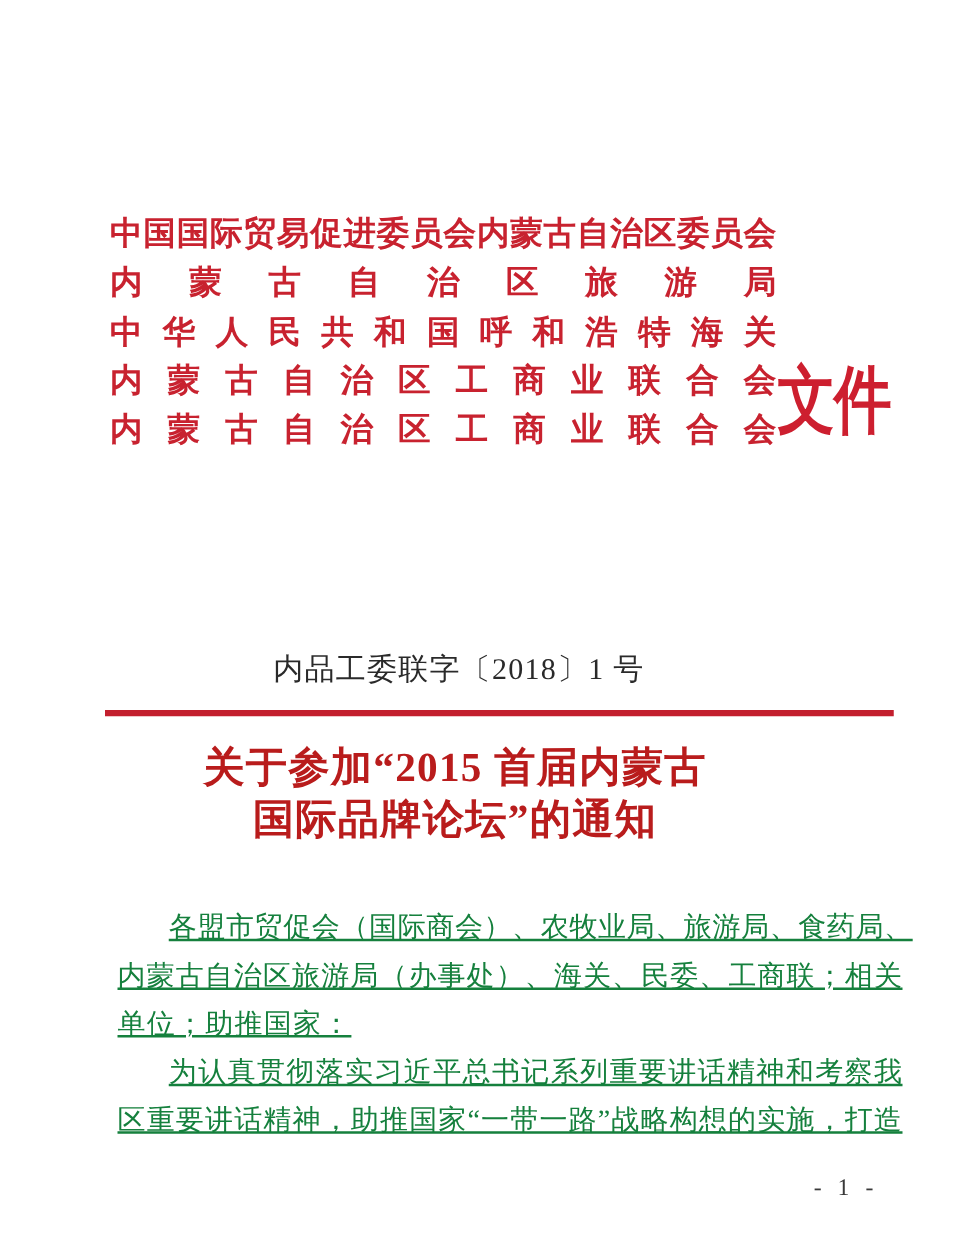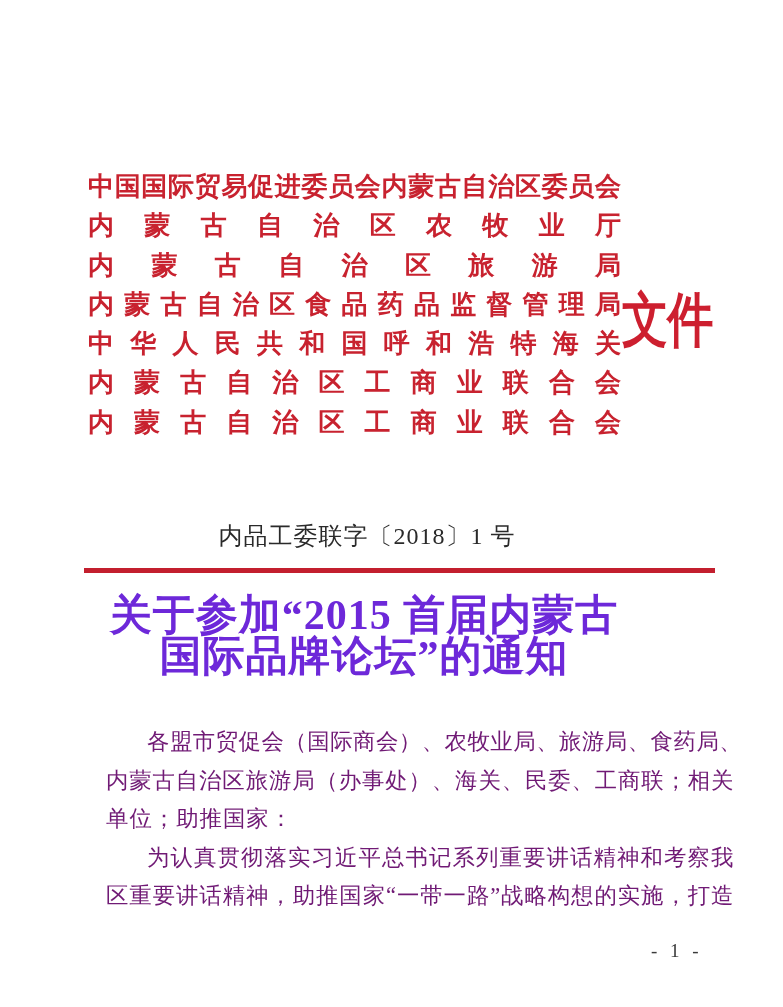--- a/index.html
+++ b/index.html
@@ -54,34 +54,35 @@
     position:absolute;
     left:84px;top:568px;
     width:631px;height:5px;
     background:#c31f2e;
   }
   
   .title{
     position:absolute;
     left:0;right:6px;top:595px;
     text-align:center;
-    color:#6d28d9;
+    color:#b91c1c;
     font-weight:700;
-    font-size:42px;
+    font-size:33px;
     line-height:41px;
     letter-spacing:1px;
   }
   
   .body-text{
     position:absolute;
-    left:106px;top:723px;width:628px;
-    color:#701a75;
+    left:94px;top:723px;width:628px;
+    color:#15803d;
     font-size:22.4px;
     line-height:38.6px;
     letter-spacing:0.5px;
+    text-decoration:underline;
   }
   .bline{
     white-space:nowrap;
     text-align:justify;
     text-align-last:justify;
     text-justify:inter-character;
   }
   .bline.no-just{
     text-align:left;
     text-align-last:left;
@@ -100,23 +101,21 @@
     white-space:nowrap;
   }
 </style>
 </head>
 <body>
 
 <div class="page">
 
   <div class="issuers">
     <div class="issuer-line">中国国际贸易促进委员会内蒙古自治区委员会</div>
-    <div class="issuer-line">内蒙古自治区农牧业厅</div>
     <div class="issuer-line">内蒙古自治区旅游局</div>
-    <div class="issuer-line">内蒙古自治区食品药品监督管理局</div>
     <div class="issuer-line">中华人民共和国呼和浩特海关</div>
     <div class="issuer-line">内蒙古自治区工商业联合会</div>
     <div class="issuer-line">内蒙古自治区工商业联合会</div>
   </div>
 
   <div class="doc-type">文件</div>
 
   <div class="doc-number">内品工委联字〔2018〕1 号</div>
 
   <div class="red-rule"></div>

